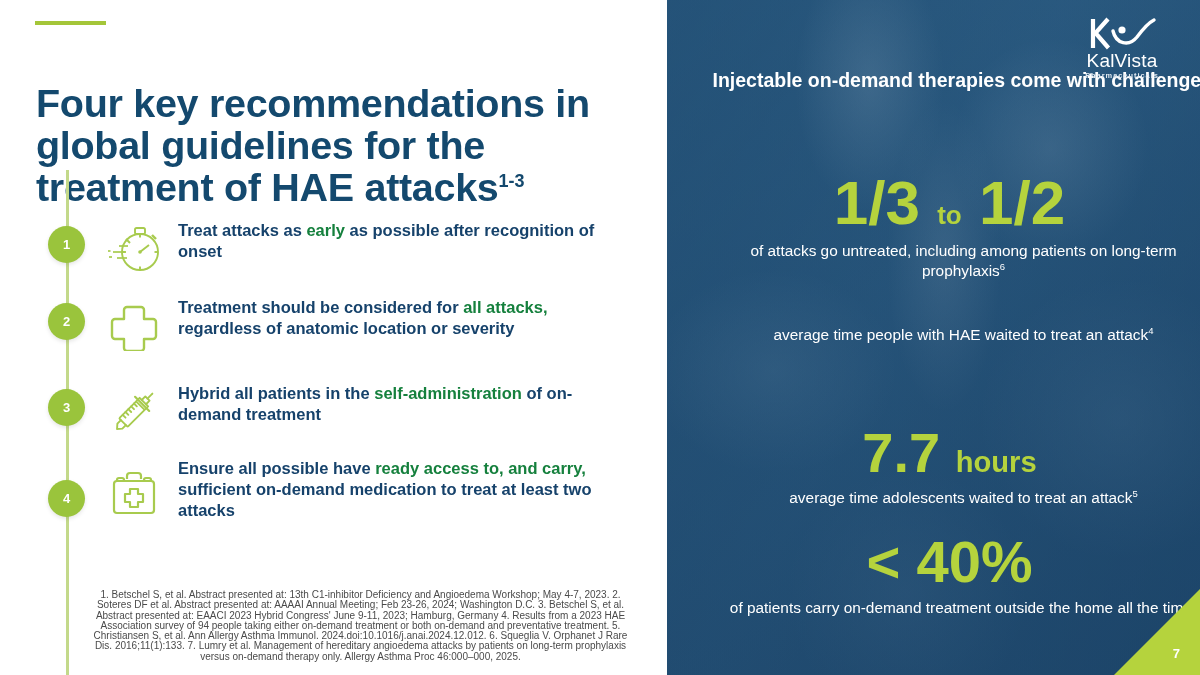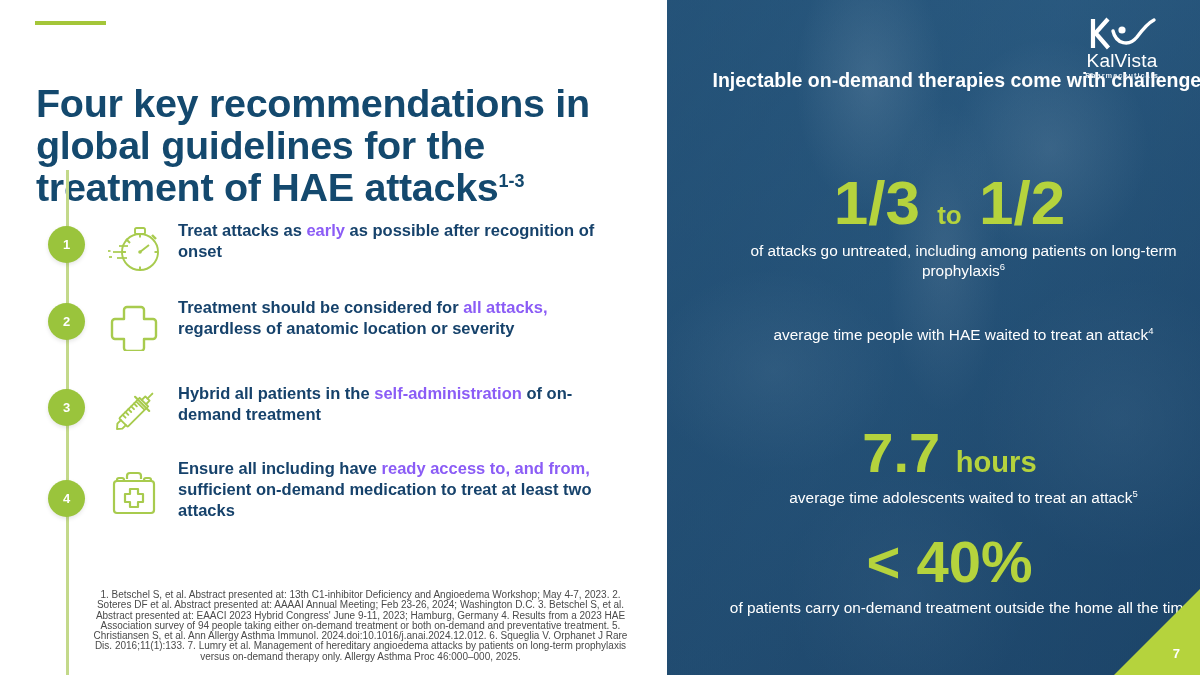--- a/index.html
+++ b/index.html
@@ -58,21 +58,21 @@
   }
   .icon-box svg { display:block; }
 
   .item-text {
     position:absolute; left:178px; top:-6px; width:420px;
     color:#16426b;
     font-size:16.5px;
     font-weight:bold;
     line-height:21px;
   }
-  .hl { color:#8b5cf6; }
+  .hl { color:#15803d; }
 
   .footnote {
     position:absolute; left:88px; top:590px; width:545px;
     color:#4a4a4a;
     font-size:10px;
     line-height:10.3px;
     text-align:center;
   }
 
   
@@ -238,21 +238,21 @@
         <div class="icon-box" style="top:-18px">
           <svg width="54" height="52" viewBox="0 0 54 52" fill="none" stroke="#a8cb4e" stroke-width="2.2" stroke-linejoin="round">
             <path d="M20 12 v-3 a3 3 0 0 1 3 -3 h8 a3 3 0 0 1 3 3 v3"></path>
             <path d="M10 14 v-1 a2 2 0 0 1 2 -2 h3 a2 2 0 0 1 2 2 v1"></path>
             <path d="M37 14 v-1 a2 2 0 0 1 2 -2 h3 a2 2 0 0 1 2 2 v1"></path>
             <rect x="7" y="14" width="40" height="32" rx="3"></rect>
             <path d="M23 22 h8 v5 h5 v8 h-5 v5 h-8 v-5 h-5 v-8 h5 z"></path>
           </svg>
         </div>
         <div class="item-text" style="top:-22px">
-          <span>Ensure all including have </span><span class="hl">ready access to, and from,</span><span> sufficient on-demand medication to treat at least two attacks</span>
+          <span>Ensure all possible have </span><span class="hl">ready access to, and carry,</span><span> sufficient on-demand medication to treat at least two attacks</span>
         </div>
       </div>
 
     </div>
 
     <div class="footnote">1. Betschel S, et al. Abstract presented at: 13th C1-inhibitor Deficiency and Angioedema Workshop; May 4-7, 2023. 2. Soteres DF et al. Abstract presented at: AAAAI Annual Meeting; Feb 23-26, 2024; Washington D.C. 3. Betschel S, et al. Abstract presented at: EAACI 2023 Hybrid Congress' June 9-11, 2023; Hamburg, Germany 4. Results from a 2023 HAE Association survey of 94 people taking either on-demand treatment or both on-demand and preventative treatment. 5. Christiansen S, et al. Ann Allergy Asthma Immunol. 2024.doi:10.1016/j.anai.2024.12.012. 6. Squeglia V. Orphanet J Rare Dis. 2016;11(1):133.  7. Lumry et al. Management of hereditary angioedema attacks by patients on long-term prophylaxis versus on-demand therapy only. Allergy Asthma Proc 46:000–000, 2025.</div>
   </div>
 
   <div class="right">
     <div class="photo"></div>

